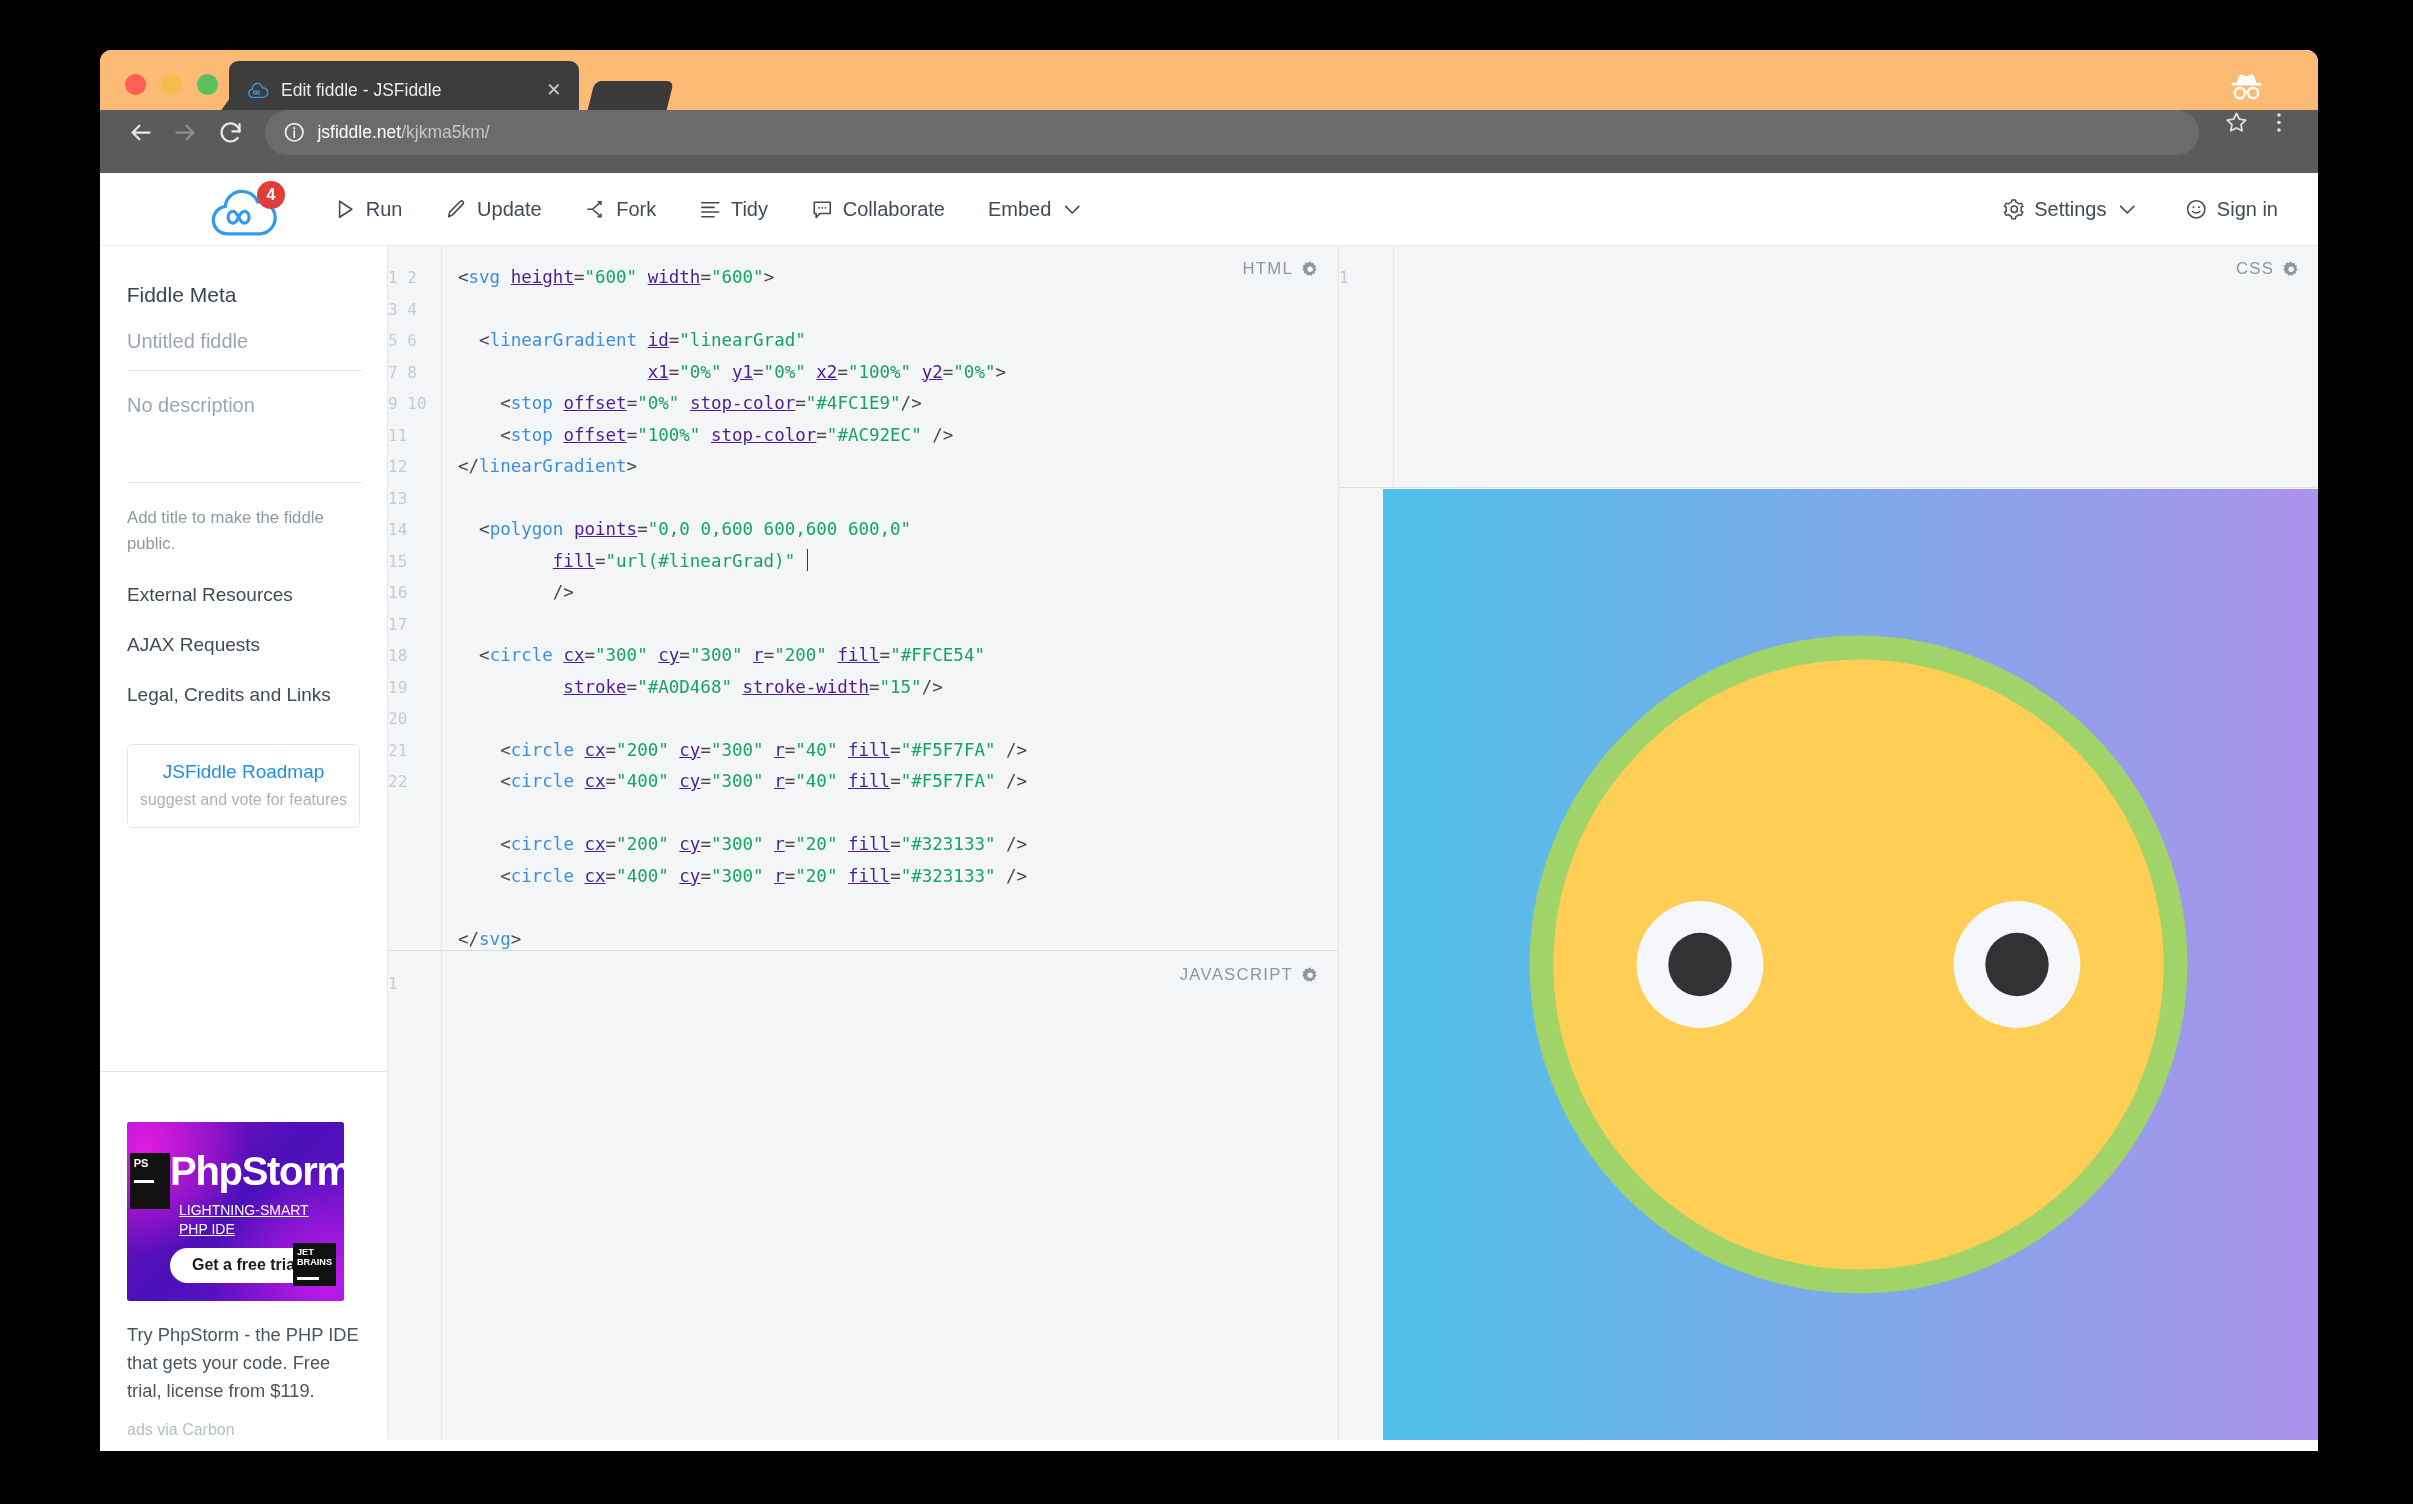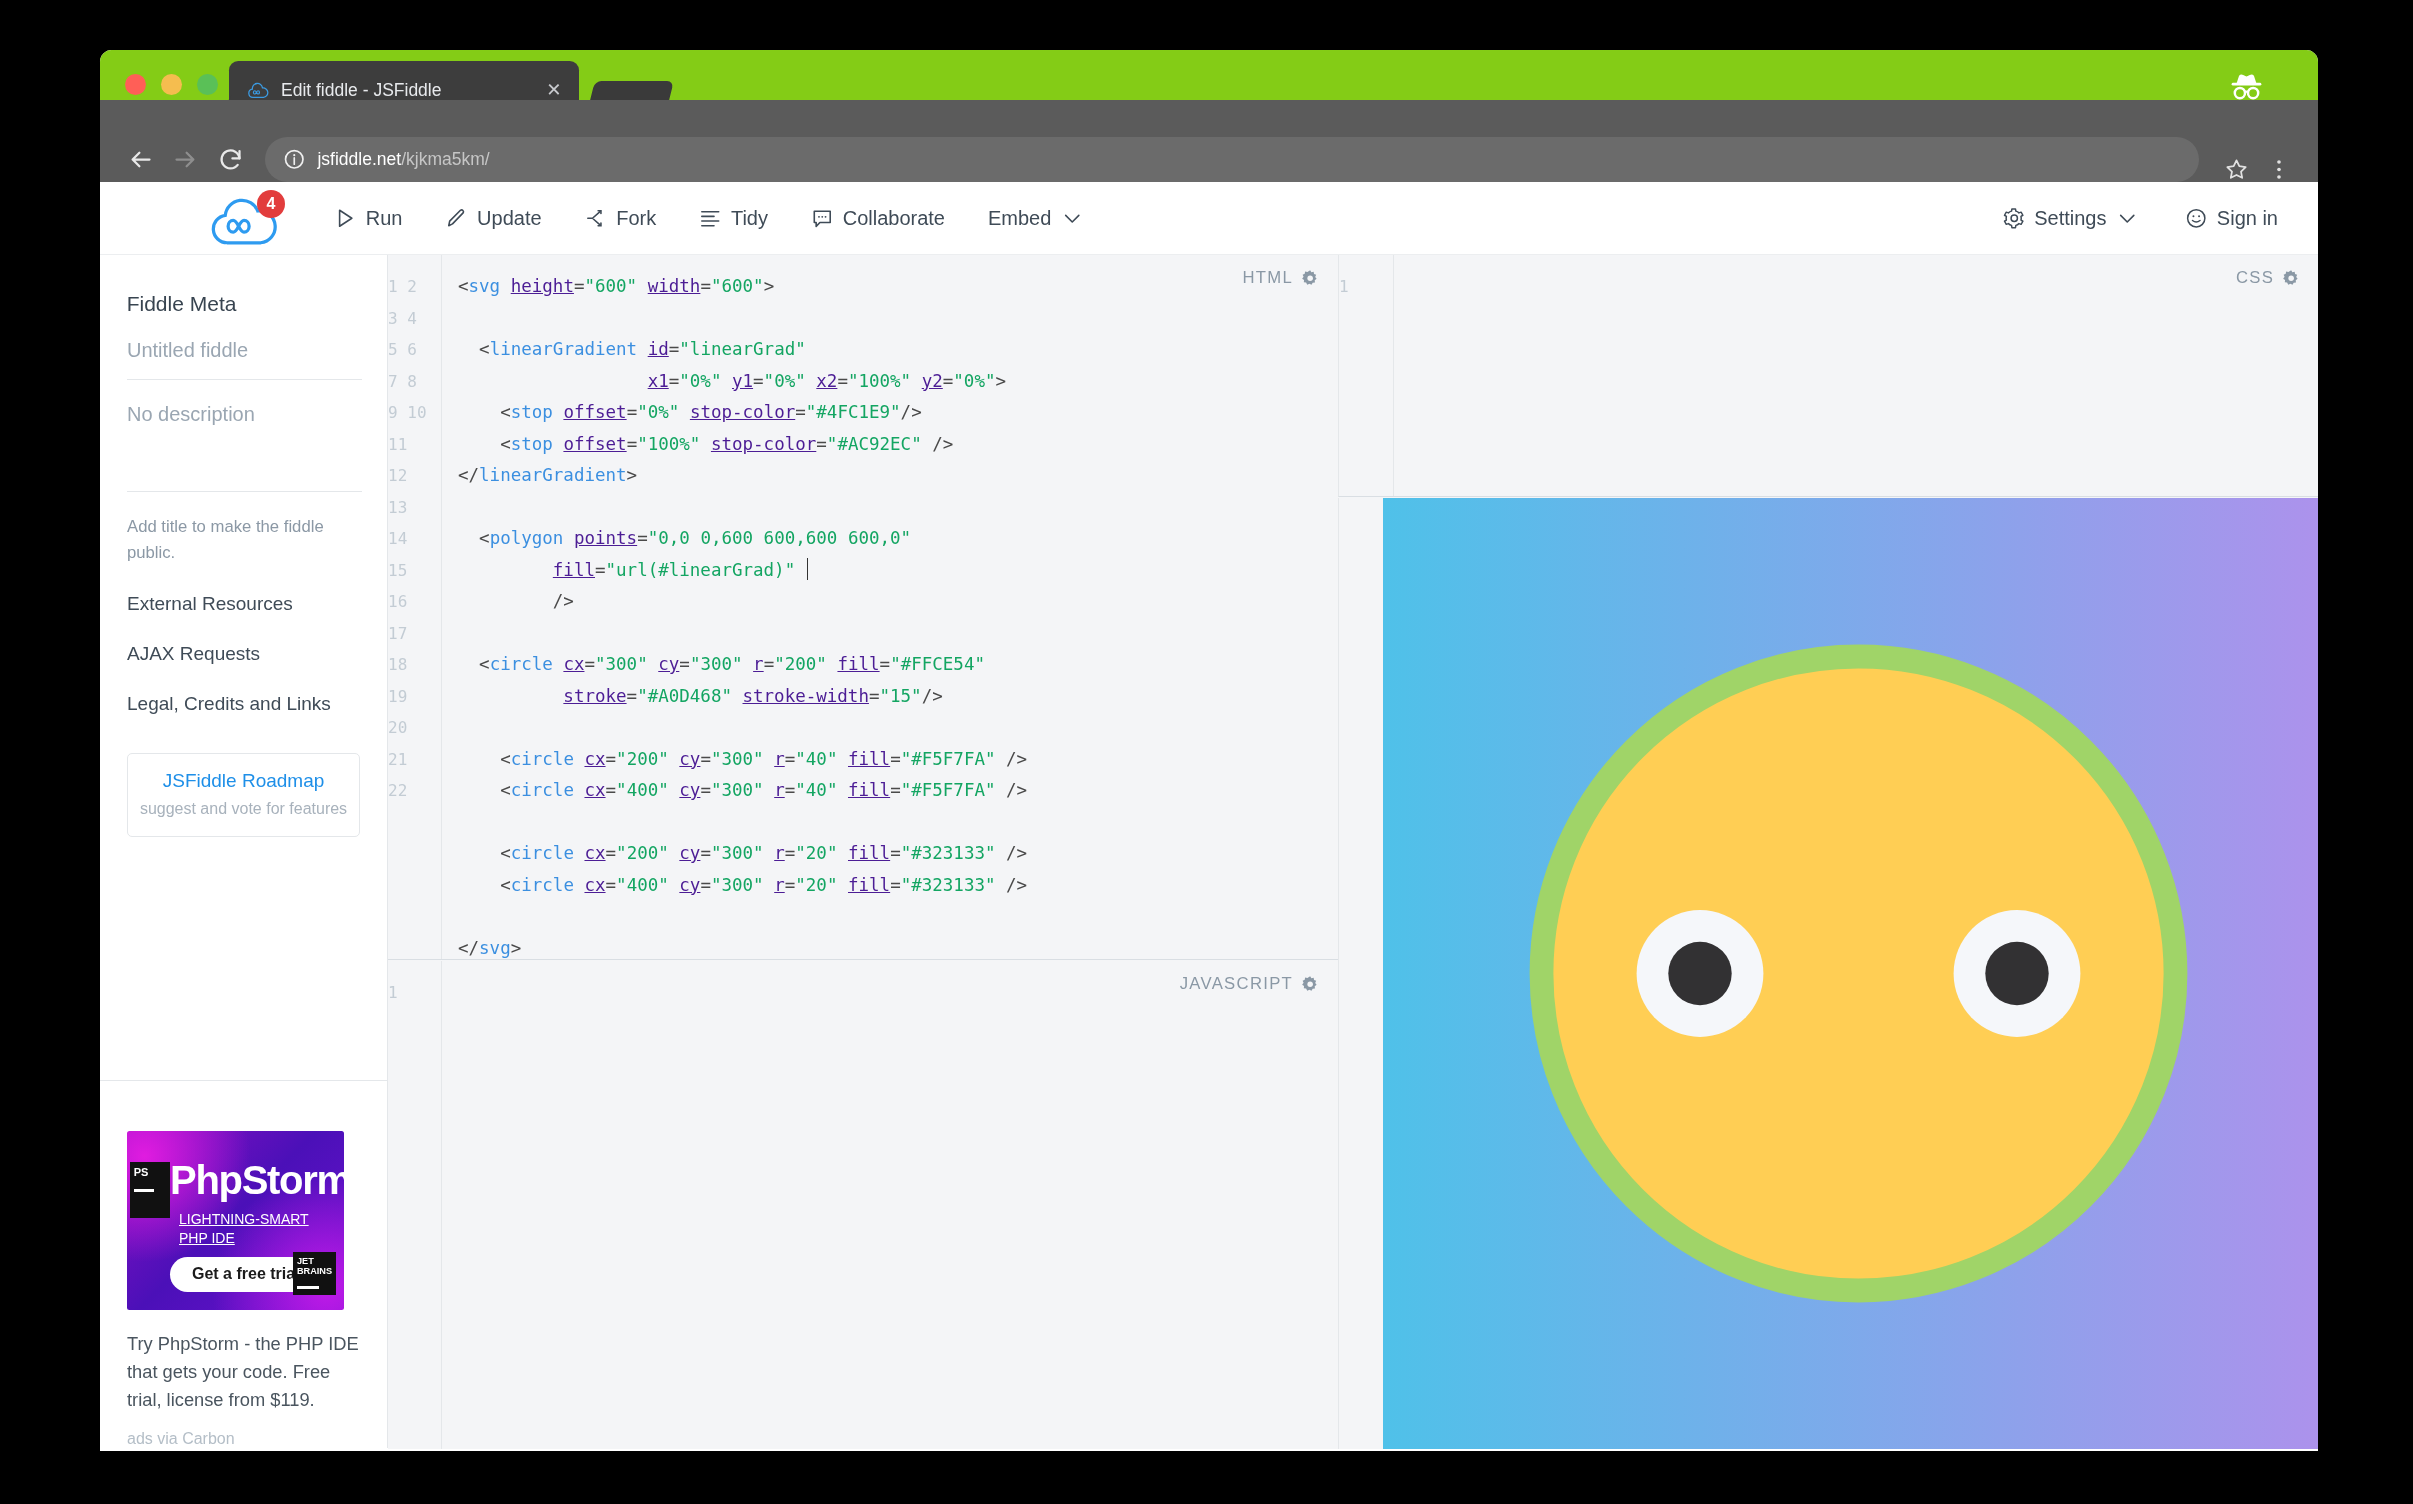--- a/index.html
+++ b/index.html
@@ -16,22 +16,22 @@
     left: 100px; top: 50px;
     width: 2218px; height: 1401px;
     border-radius: 11.7px 11.7px 0 0;
     overflow: hidden;
     background: #fff;
   }
 
   
   #tab-strip {
     position: relative;
-    height: 50px;
-    background: #84cc16;
+    height: 60px;
+    background: #fdba74;
   }
   .traffic-lights {
     position: absolute; left: 25px; top: 24px;
     display: flex; gap: 15px;
   }
   .light { width: 21px; height: 21px; border-radius: 50%; }
   .light.red    { background: #ff5f57; }
   .light.yellow { background: #f5bd4f; }
   .light.green  { background: #5ac057; }
 
@@ -67,23 +67,23 @@
     transform: skewX(-14deg);
   }
   #incognito-icon {
     position: absolute; right: 50px; top: 20px;
     width: 43px; height: 33px;
   }
 
   
   #omnibox-row {
     position: relative;
-    height: 82px;
+    height: 63px;
     background: #5b5b5b;
-    display: flex; align-items: flex-end;
+    display: flex; align-items: flex-start;
     padding: 0 18.3px;
   }
   .nav-btn {
     width: 45px; height: 45px; flex: none;
     display: flex; align-items: center; justify-content: center;
   }
   #url-bar {
     flex: 1; height: 45px; margin: 0 16.7px 0 11.7px;
     background: #6b6b6b;
     border-radius: 22.5px;

